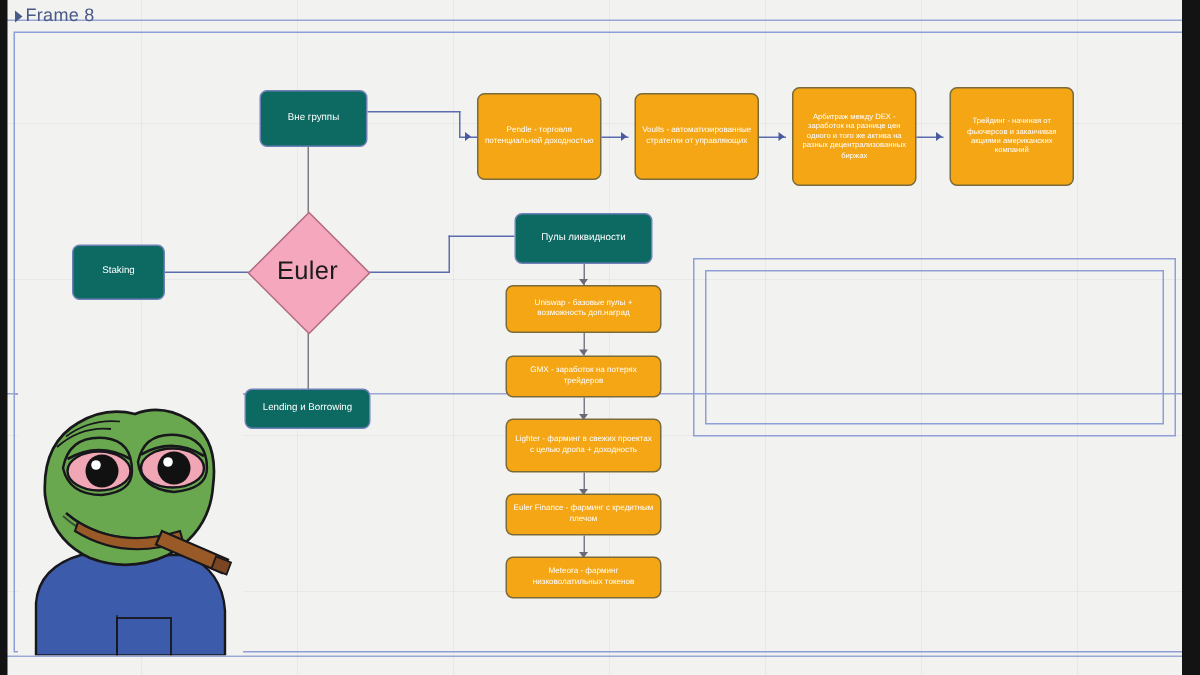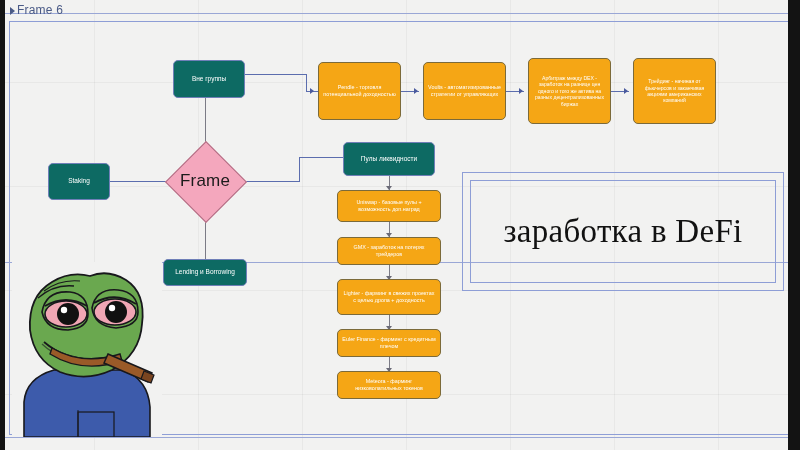--- a/index.html
+++ b/index.html
@@ -119,21 +119,21 @@
 </style>
 </head>
 <body>
 
 <div id="canvas"></div>
 
 <div class="gutter l"></div>
 <div class="gutter r"></div>
 
 <div id="frame-label">
-  <span class="chev"></span><span>Frame 6</span>
+  <span class="chev"></span><span>Frame 8</span>
 </div>
 
 <div class="rule" id="rule-top"></div>
 <div class="rule" id="rule-mid"></div>
 <div class="rule" id="rule-bot"></div>
 
 <div id="frame-box"></div>
 
 <div class="ln lnv grey" style="left:205px;top:97px;height:46px;"></div>
 
@@ -177,21 +177,21 @@
 <div class="node teal" style="left:48px;top:163px;width:62px;height:37px;">
   <span>Staking</span>
 </div>
 
 <div class="node teal" style="left:163px;top:259px;width:84px;height:27px;">
   <span>Lending и Borrowing</span>
 </div>
 
 <div id="defi-diamond">
   <div class="dia"></div>
-  <div class="lbl">Frame</div>
+  <div class="lbl">Euler</div>
 </div>
 
 <div class="node teal" style="left:343px;top:142px;width:92px;height:34px;">
   <span>Пулы ликвидности</span>
 </div>
 
 <div class="node orange" style="left:318px;top:62px;width:83px;height:58px;">
   <span>Pendle - торговля потенциальной доходностью</span>
 </div>
 <div class="node orange" style="left:423px;top:62px;width:83px;height:58px;">
@@ -216,21 +216,20 @@
 <div class="node orange" style="left:337px;top:329px;width:104px;height:28px;">
   <span>Euler Finance - фарминг с кредитным плечом</span>
 </div>
 <div class="node orange" style="left:337px;top:371px;width:104px;height:28px;">
   <span>Meteora - фарминг низковолатильных токенов</span>
 </div>
 
 <div id="title-outer"></div>
 <div id="title-inner">
   <div id="title-text">
-    <div>заработка в DeFi</div>
   </div>
 </div>
 
 <div id="pepe">
   <svg width="150" height="175" viewBox="0 0 150 175" xmlns="http://www.w3.org/2000/svg">
     <rect x="0" y="0" width="150" height="175" fill="#f2f2f1"></rect>
 
     <path d="M12 175 L12 140 Q14 116 42 108 L112 108 Q136 118 138 145 L138 175 Z" fill="#3d5bab" stroke="#18181c" stroke-width="1.6"></path>
     <path d="M66 148 L66 175" stroke="#18181c" stroke-width="1.2" fill="none" opacity=".75"></path>
     <rect x="66" y="150" width="36" height="26" fill="none" stroke="#18181c" stroke-width="1.2"></rect>

